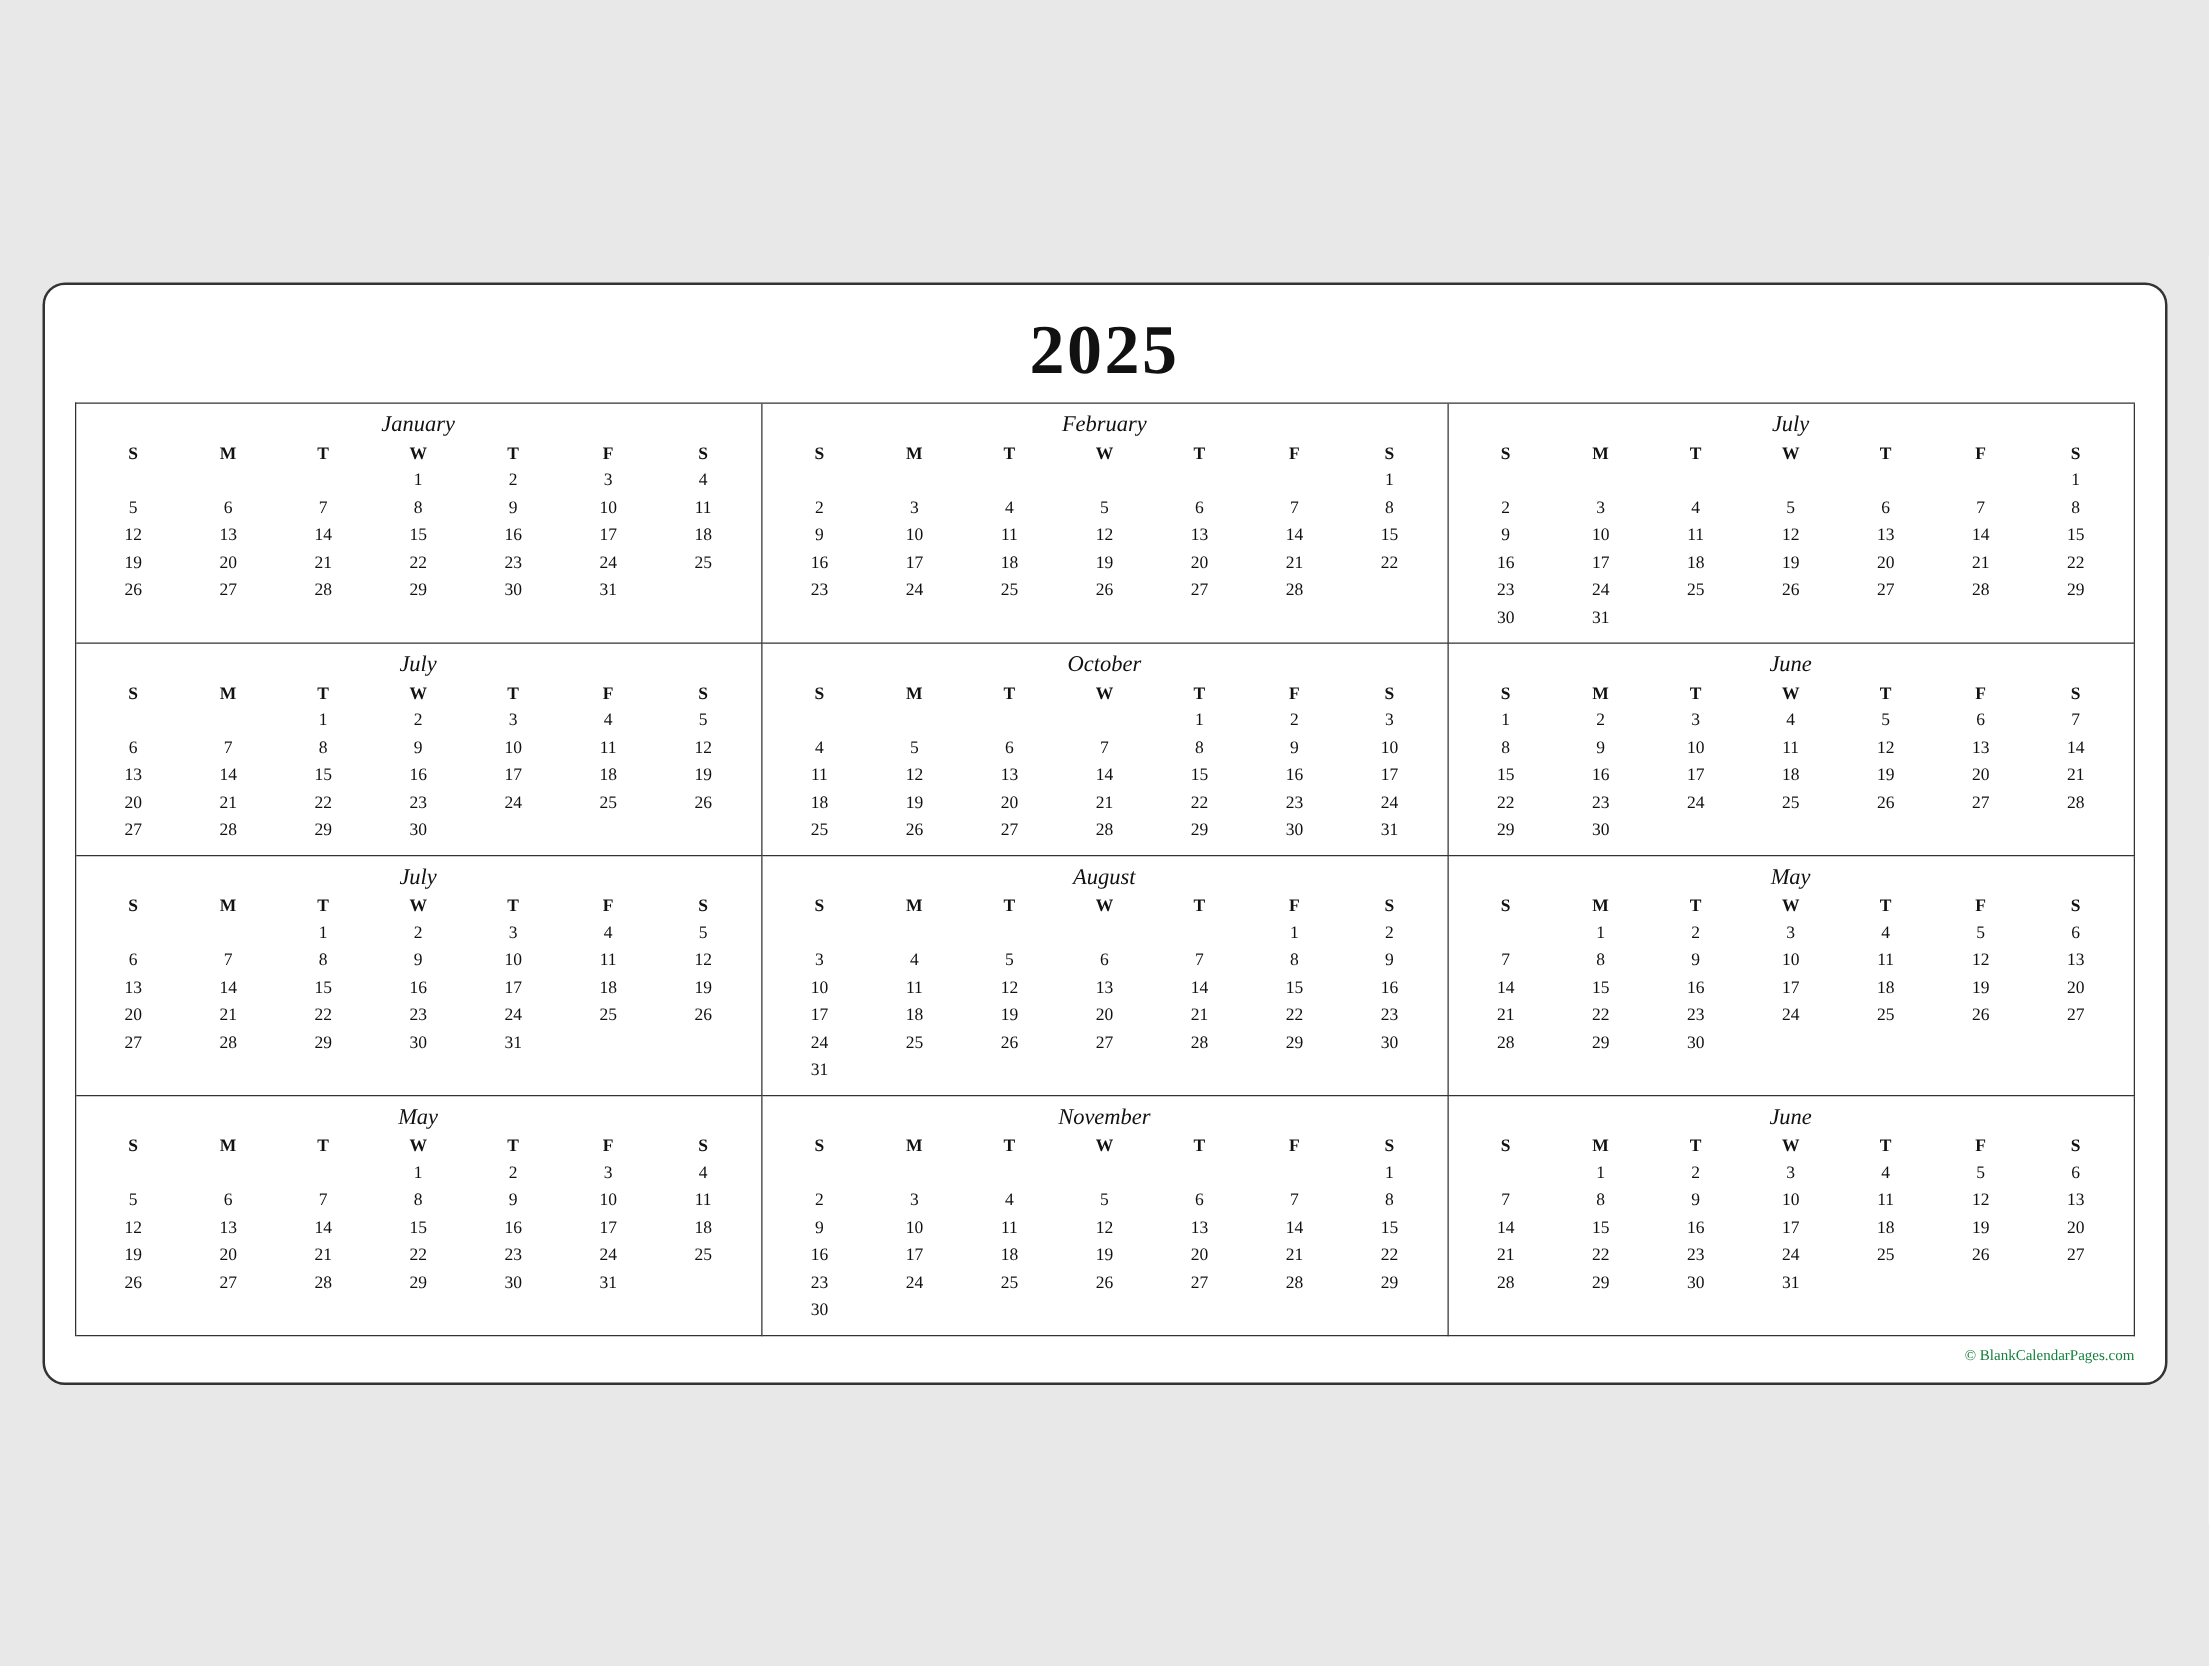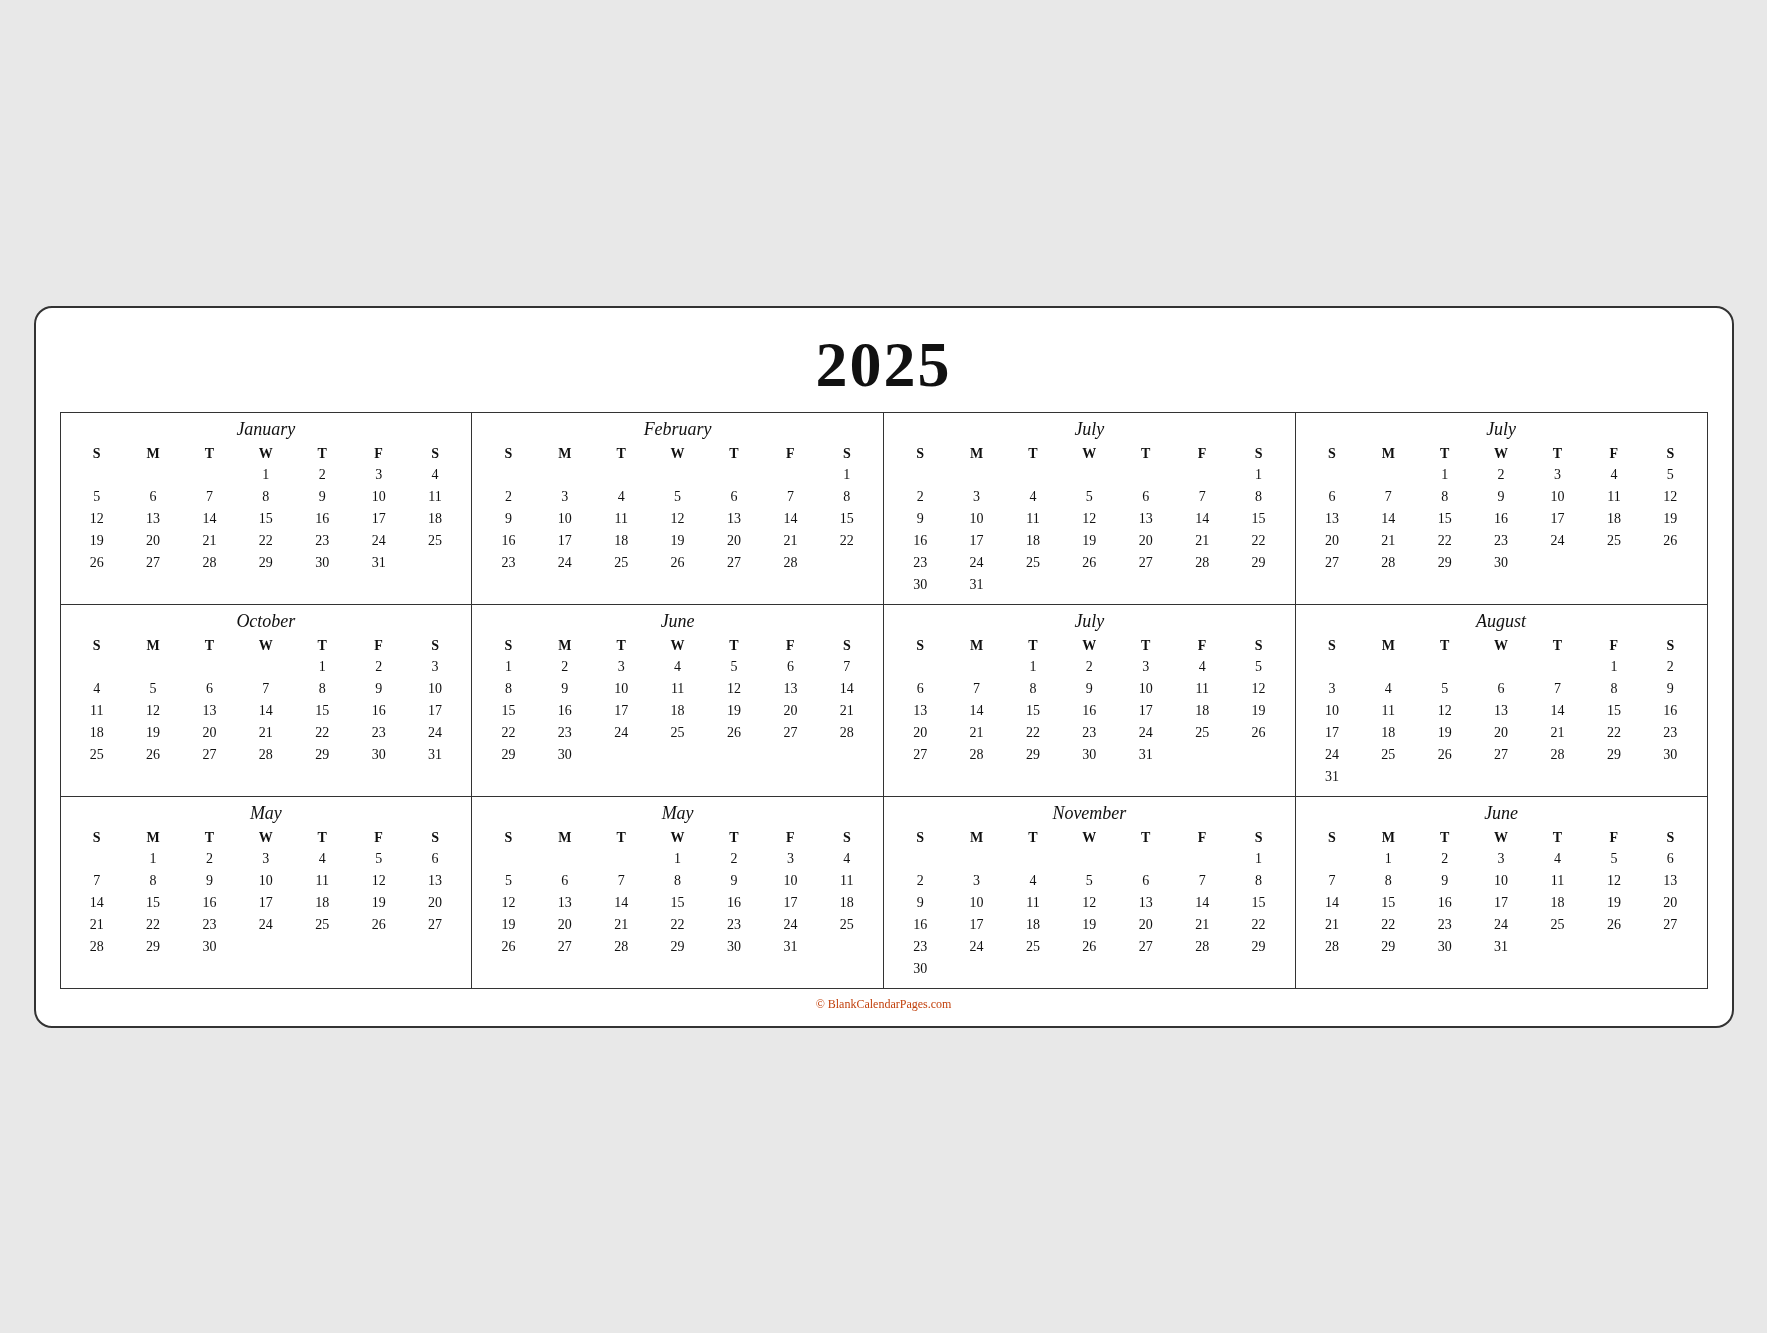--- a/index.html
+++ b/index.html
@@ -13,30 +13,30 @@
     }
     .calendar-wrapper {
       background: #fff;
       border: 2px solid #333;
       border-radius: 18px;
       width: 1700px;
       padding: 20px 24px 14px 24px;
     }
     .year-title {
       text-align: center;
-      font-size: 64px;
+      font-size: 56px;
       font-weight: bold;
       font-family: Georgia, serif;
       color: #111;
       margin-bottom: 10px;
       letter-spacing: 2px;
     }
     .months-grid {
       display: grid;
-      grid-template-columns: repeat(4, 1fr);
+      grid-template-columns: repeat(3, 1fr);
       border-top: 1.5px solid #333;
       border-left: 1.5px solid #333;
     }
     .month-cell {
       border-right: 1.5px solid #333;
       border-bottom: 1.5px solid #333;
       padding: 6px 8px 8px 8px;
     }
     .month-name {
       text-align: center;
@@ -60,23 +60,23 @@
       width: 14.28%;
     }
     .month-table td {
       text-align: center;
       font-size: 14px;
       color: #111;
       padding: 3px 0;
       width: 14.28%;
     }
     .footer {
-      text-align: center;
+      text-align: right;
       font-size: 12px;
-      color: #c2410c;
+      color: #15803d;
       margin-top: 8px;
     }
   </style>
 </head>
 <body>
 
 <div class="calendar-wrapper">
   <div class="year-title">2025</div>
   <div class="months-grid">
       <div class="month-cell">

